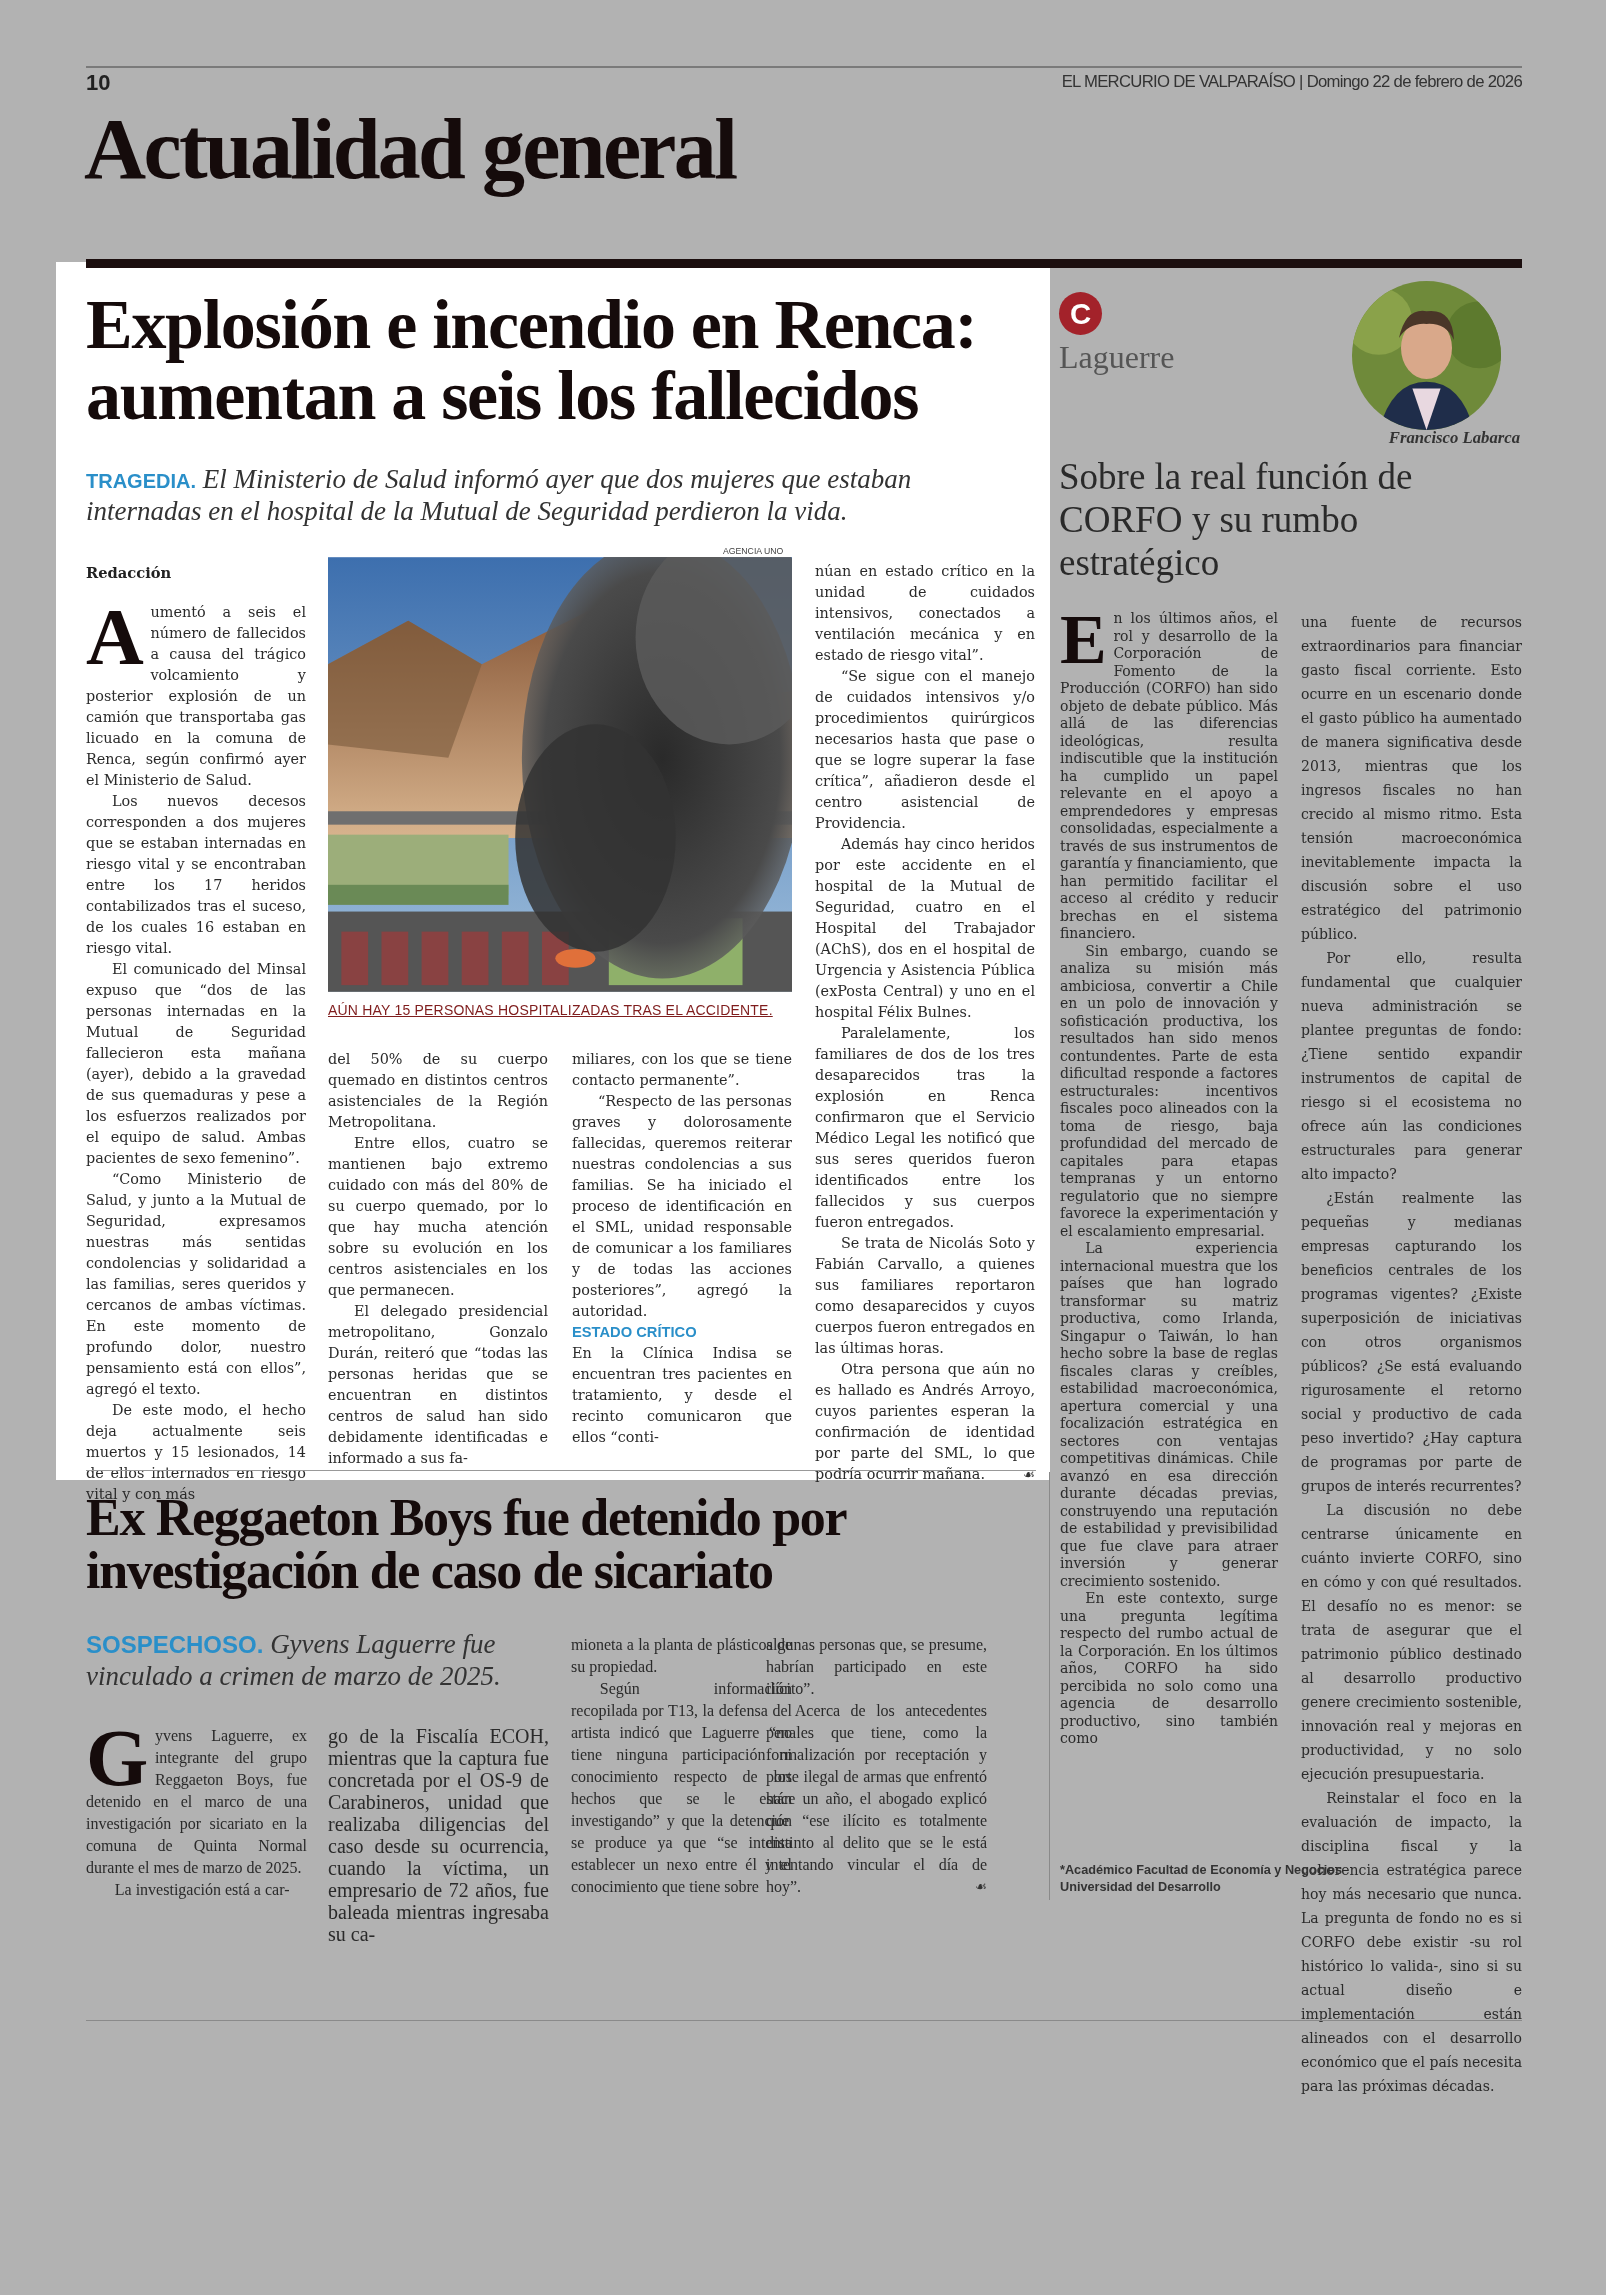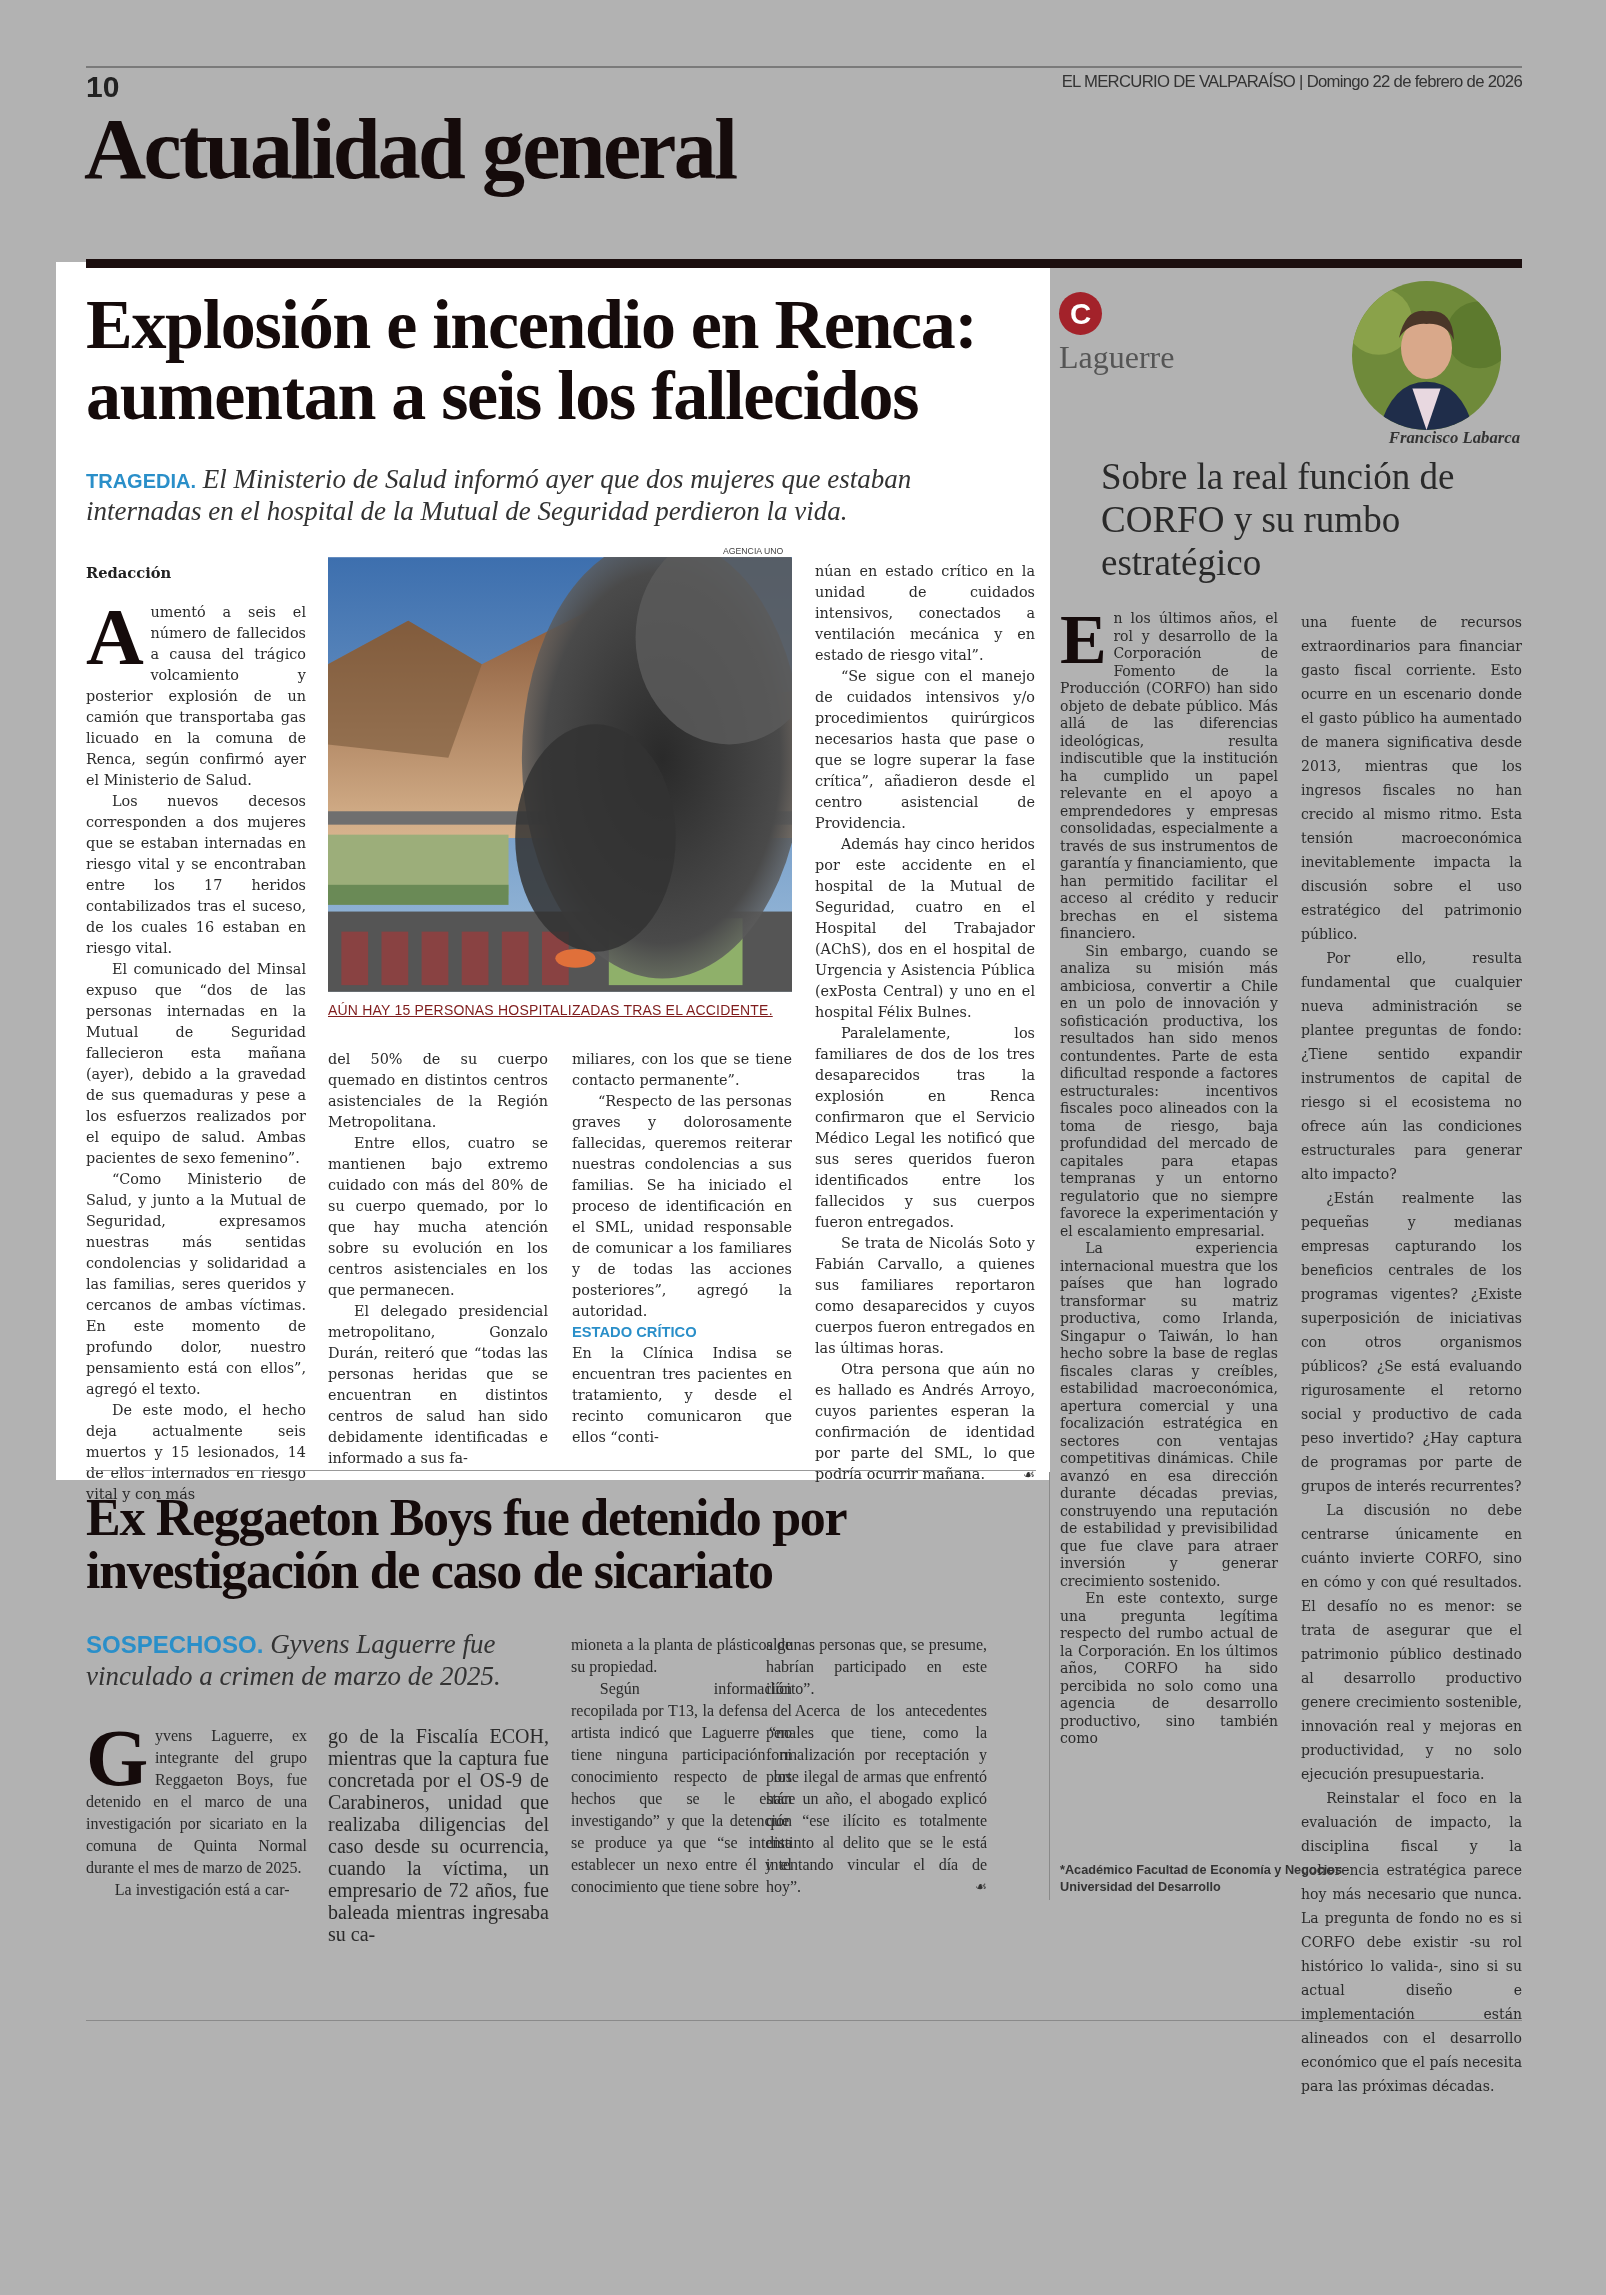--- a/index.html
+++ b/index.html
@@ -1,21 +1,21 @@
 <!DOCTYPE html>
 <html style="font-size:10.7px"><head>
 <meta charset="utf-8">
 <style>
   html, body { margin:0; padding:0; }
   body { width:1606px; height:2295px; background:#b2b2b2; position:relative; overflow:hidden;
          font-family:"DejaVu Serif", serif; color:#222; }
   .abs { position:absolute; }
   .rule-thin { position:absolute; background:#7a7a7a; height:2px; }
   .rule-thick { position:absolute; background:#1c0f0f; height:9.4px; }
-  .pagenum { font-family:"Liberation Sans", sans-serif; font-weight:bold; font-size:30px; color:#222; }
+  .pagenum { font-family:"Liberation Sans", sans-serif; font-weight:bold; font-size:22px; color:#222; }
   .masthead { font-family:"Liberation Sans", sans-serif; font-size:16.7px; color:#333; letter-spacing:-0.7px; }
   .section-title { font-family:"Liberation Serif", serif; font-weight:bold; font-size:86px; color:#150b0b; letter-spacing:-2.7px; line-height:1; }
   .highlight-box { position:absolute; background:#fff; }
   .headline { font-family:"Liberation Serif", serif; font-weight:bold; color:#150b0b; letter-spacing:-1.3px; line-height:1.02; }
   .kicker { font-family:Liberation Sans, sans-serif; font-weight:bold; color:#2a8fc9; font-style:normal; }
   .deck { font-family:"Liberation Serif", serif; font-style:italic; color:#333; line-height:1.2; }
   .col { position:absolute; font-family:"DejaVu Serif", serif; font-size:14.4px; line-height:21px; color:#2a2a2a; text-align:justify; hyphens:manual; }
   .col p { margin:0; text-indent:1.8em; }
   .col p.first { text-indent:0; }
   .dropcap { float:left; font-family:"Liberation Serif", serif; font-weight:bold; font-size:80px; line-height:62px; margin:4px 6.7px 0 0; color:#150b0b; }
@@ -170,21 +170,21 @@
     <circle cx="40" cy="60" r="50" fill="#8aa24a"></circle>
     <circle cx="190" cy="80" r="50" fill="#5d7a2e"></circle>
     <path d="M40 222 Q60 150 111 150 Q162 150 182 222 Z" fill="#1f2d4a"></path>
     <path d="M90 160 L111 222 L132 160 Z" fill="#e8d8e0"></path>
     <ellipse cx="111" cy="100" rx="38" ry="46" fill="#d9a88a"></ellipse>
     <path d="M70 85 Q80 40 111 45 Q150 40 152 88 Q140 62 111 64 Q85 62 70 85 Z" fill="#4a3628"></path>
   </svg>
 </div>
 <div class="abs author-name" style="right:86px; top:428px;">Francisco Labarca</div>
 
-<div class="abs op-title" style="left:1101px; top:455px; width:375px;">Sobre la real función de CORFO y su rumbo estratégico</div>
+<div class="abs op-title" style="left:1059px; top:455px; width:375px;">Sobre la real función de CORFO y su rumbo estratégico</div>
 
 <div class="col" style="left:1060px; top:610px; width:218px; font-size:14px; line-height:17.5px;">
   <p class="first"><span class="dropcap" style="font-size:70px; line-height:52px;">E</span><span>n los últimos años, el rol y desarrollo de la Corporación de Fomento de la Producción (CORFO) han sido objeto de debate público. Más allá de las diferencias ideológicas, resulta indiscutible que la institución ha cumplido un papel relevante en el apoyo a emprendedores y empresas consolidadas, especialmente a través de sus instrumentos de garantía y financiamiento, que han permitido facilitar el acceso al crédito y reducir brechas en el sistema financiero.</span></p>
   <p>Sin embargo, cuando se analiza su misión más ambiciosa, convertir a Chile en un polo de innovación y sofisticación productiva, los resultados han sido menos contundentes. Parte de esta dificultad responde a factores estructurales: incentivos fiscales poco alineados con la toma de riesgo, baja profundidad del mercado de capitales para etapas tempranas y un entorno regulatorio que no siempre favorece la experimentación y el escalamiento empresarial.</p>
   <p>La experiencia internacional muestra que los países que han logrado transformar su matriz productiva, como Irlanda, Singapur o Taiwán, lo han hecho sobre la base de reglas fiscales claras y creíbles, estabilidad macroeconómica, apertura comercial y una focalización estratégica en sectores con ventajas competitivas dinámicas. Chile avanzó en esa dirección durante décadas previas, construyendo una reputación de estabilidad y previsibilidad que fue clave para atraer inversión y generar crecimiento sostenido.</p>
   <p>En este contexto, surge una pregunta legítima respecto del rumbo actual de la Corporación. En los últimos años, CORFO ha sido percibida no solo como una agencia de desarrollo productivo, sino también como</p>
 </div>
 
 <div class="col" style="left:1301px; top:610px; width:221px; font-size:14px; line-height:24px;">
   <p class="first">una fuente de recursos extraordinarios para financiar gasto fiscal corriente. Esto ocurre en un escenario donde el gasto público ha aumentado de manera significativa desde 2013, mientras que los ingresos fiscales no han crecido al mismo ritmo. Esta tensión macroeconómica inevitablemente impacta la discusión sobre el uso estratégico del patrimonio público.</p>

